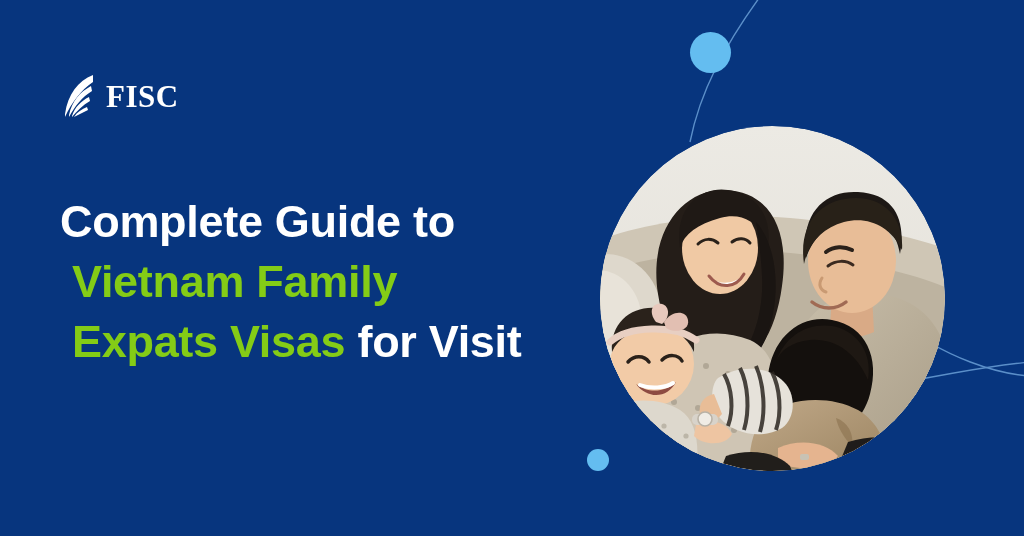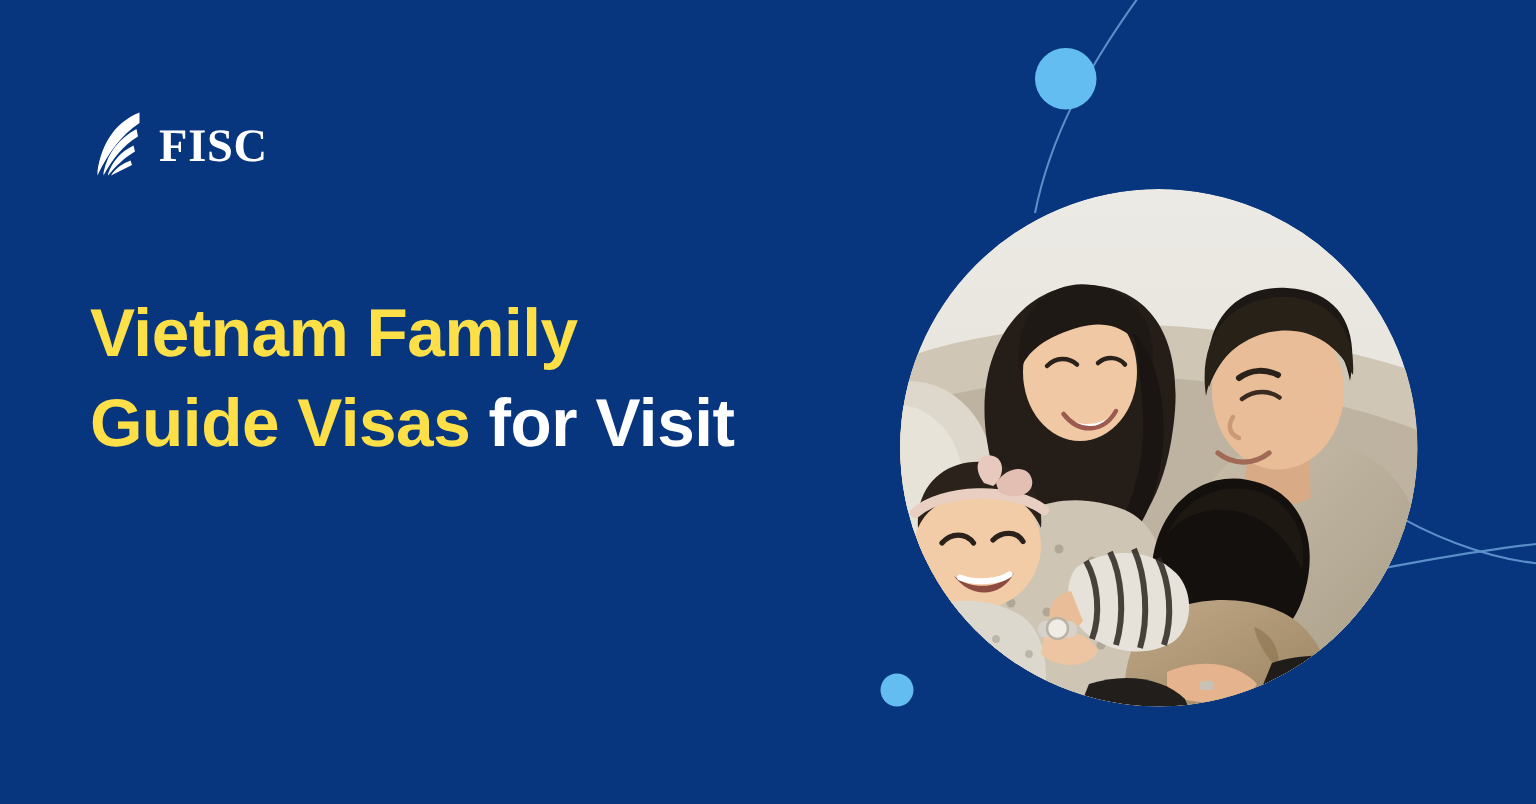--- a/index.html
+++ b/index.html
@@ -62,21 +62,21 @@
     width:540px;
   }
   .headline .line {
     font-size:45px;
     font-weight:700;
     line-height:1.33;
     letter-spacing:-0.3px;
     white-space:nowrap;
   }
   .t-white { color:#ffffff; }
-  .t-gold  { color:#fde047; }
+  .t-gold  { color:#84cc16;margin-left:12px; }
 
   
   .photo-circle {
     position:absolute;
     left:600px; top:126px;
     width:345px; height:345px;
     border-radius:50%;
     overflow:hidden;
   }
   .photo-circle svg { display:block; width:345px; height:345px; }
@@ -103,24 +103,27 @@
         <path d="M29 12 C 18 18, 10 27, 7 41 L 7 43 C 13 32, 20 23, 30 17 Z" fill="#ffffff"></path>
         <path d="M27 23 C 19 27, 13 33, 10 42 L 10 43 C 15 37, 21 31, 28 27 Z" fill="#ffffff"></path>
         <path d="M25 33 C 20 35, 15 38, 12 43 L 26 36 Z" fill="#ffffff"></path>
       </svg>
     </span>
     <span class="logo-word">FISC</span>
   </div>
 
   <h1 class="headline">
     <div class="line">
+      <span class="t-white">Complete Guide to</span>
+    </div>
+    <div class="line">
       <span class="t-gold">Vietnam Family</span>
     </div>
     <div class="line">
-      <span class="t-gold">Guide Visas </span><span class="t-white">for Visit</span>
+      <span class="t-gold">Expats Visas </span><span class="t-white">for Visit</span>
     </div>
   </h1>
 
   <div class="photo-circle">
     <svg viewBox="0 0 345 345" aria-hidden="true">
       <defs>
         <clipPath id="circClip">
             <circle cx="172.5" cy="172.5" r="172.5"></circle>
           </clipPath>
         <linearGradient id="wallG" x1="0" y1="0" x2="0" y2="1">

